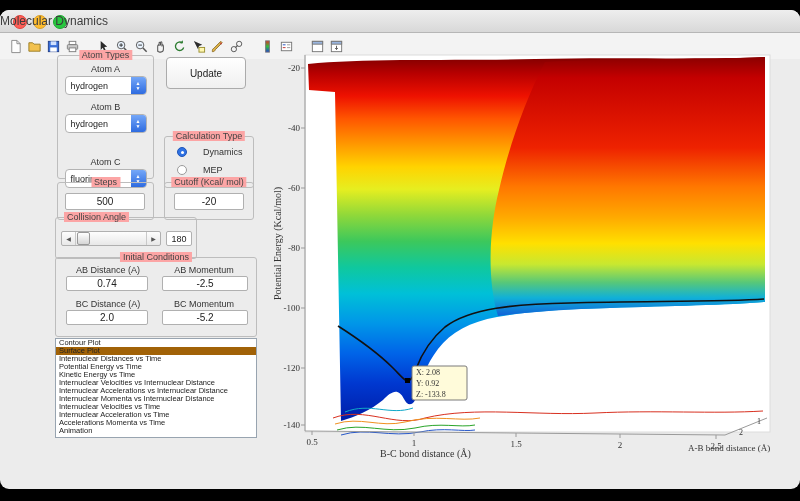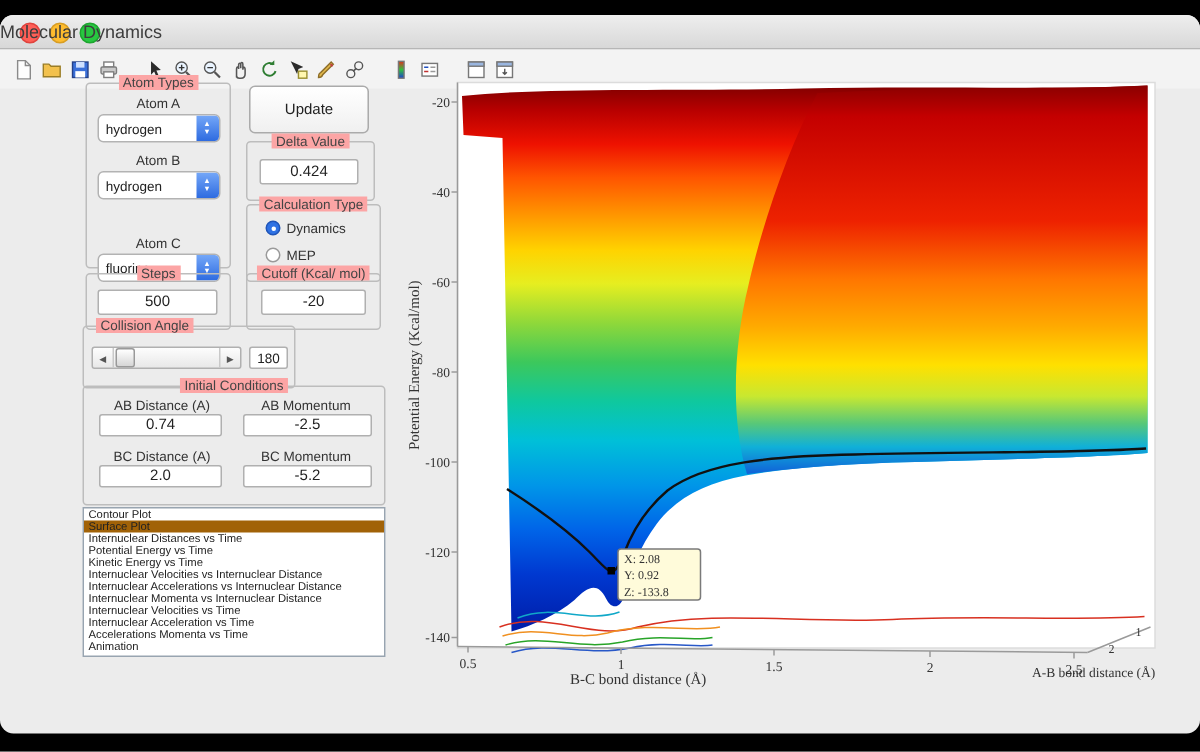--- a/index.html
+++ b/index.html
@@ -21,21 +21,21 @@
   .gbox{position:absolute;border:1px solid #bdbdbd;border-radius:3px}
   .gtitle{position:absolute;top:-6px;left:50%;transform:translateX(-50%);background:#fca5a5;padding:0 3px;font-size:9px;color:#444;white-space:nowrap}
   .gtitle.left{left:8px;transform:none}
   .lbl{font-size:9px;color:#333;text-align:center}
   input.field{position:absolute;border:1px solid #b0b0b0;background:#fff;font:10px "Liberation Sans",sans-serif;text-align:center;border-radius:2px;padding:0;color:#222;box-sizing:border-box}
   
   .popup{position:relative;width:80px;height:17px;background:#fff;border:1px solid #b3b3b3;border-radius:4px;display:flex;align-items:center;overflow:hidden}
   .popup .txt{flex:1;font-size:9px;padding-left:5px;color:#222;white-space:nowrap}
   .popup .cap{width:15px;height:100%;background:linear-gradient(#74a7f8,#2e6be0);display:flex;flex-direction:column;align-items:center;justify-content:center;color:#fff;font-size:5px;line-height:5px}
   
-  .radiorow{position:absolute;display:flex;align-items:flex-start;gap:4px}
+  .radiorow{position:absolute;display:flex;align-items:flex-start;gap:16px}
   .radio{width:10px;height:10px;border-radius:50%;border:1px solid #9a9a9a;background:#fff;box-sizing:border-box;position:relative}
   .radio.on{background:#2f72e4;border-color:#2055b8}
   .radio.on::after{content:"";position:absolute;left:3px;top:3px;width:3px;height:3px;background:#fff;border-radius:50%}
   .radiolabel{font-size:9px;color:#333}
   
   .slider{position:absolute;height:15px;background:linear-gradient(#fdfdfd,#e8e8e8);border:1px solid #b0b0b0;border-radius:2px;box-sizing:border-box}
   .sl-btn{position:absolute;top:0;width:13px;height:13px;font-size:6px;color:#555;display:flex;align-items:center;justify-content:center}
   .sl-btn.left{left:0;border-right:1px solid #c9c9c9}
   .sl-btn.right{right:0;border-left:1px solid #c9c9c9}
   .sl-thumb{position:absolute;left:15px;top:0;width:13px;height:13px;background:linear-gradient(#ffffff,#d6d6d6);border:1px solid #999;border-radius:2px;box-sizing:border-box}
@@ -195,24 +195,20 @@
         <span class="cap">
             <span>▲</span>
             <span>▼</span>
           </span>
       </div>
     </div>
   </div>
 
   <div class="btn" style="left:166px;top:47px;width:78px;height:30px">Update</div>
 
-  <div class="gbox" style="left:164px;top:84px;width:84px;height:38px">
-    <span class="gtitle">Delta Value</span>
-    <input class="field" style="left: 8px; top: 11px; width: 66px; height: 17px;" value="0.424">
-  </div>
 
   <div class="gbox" style="left:164px;top:126px;width:88px;height:50px">
     <span class="gtitle">Calculation Type</span>
     <div class="radiorow" style="left:12px;top:10px">
       <span class="radio on"></span>
       <span class="radiolabel">Dynamics</span>
     </div>
     <div class="radiorow" style="left:12px;top:28px">
       <span class="radio"></span>
       <span class="radiolabel">MEP</span>

